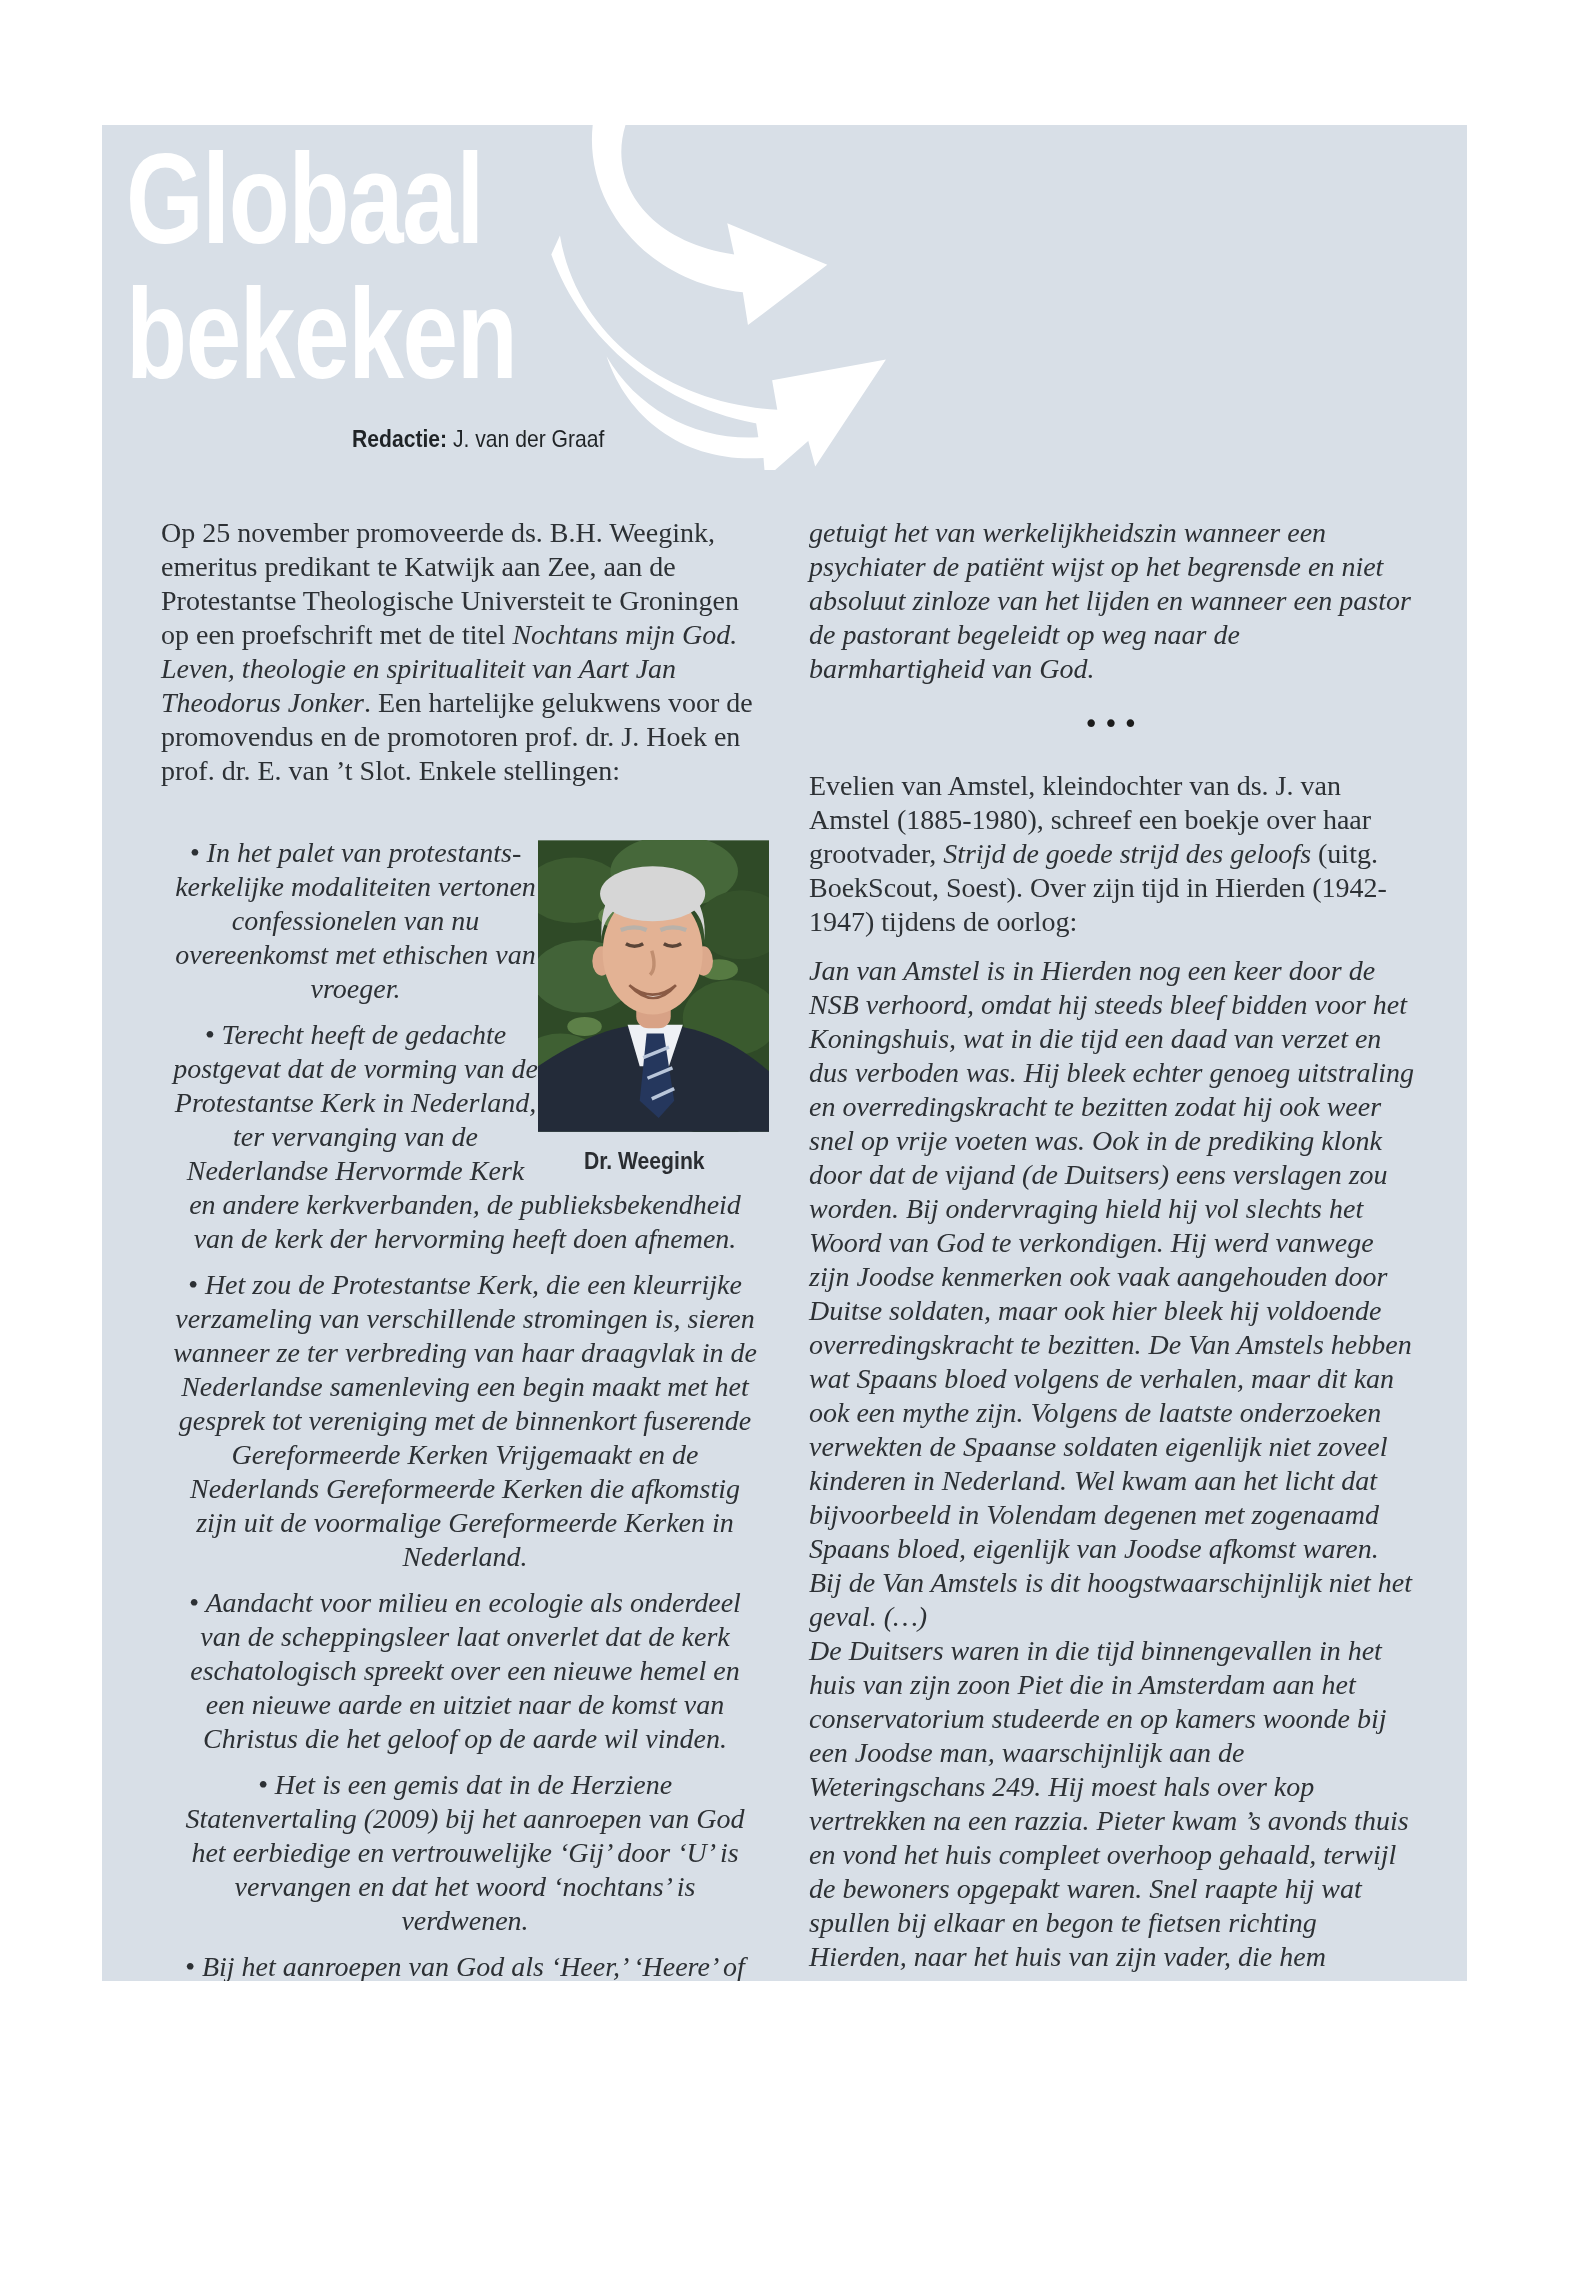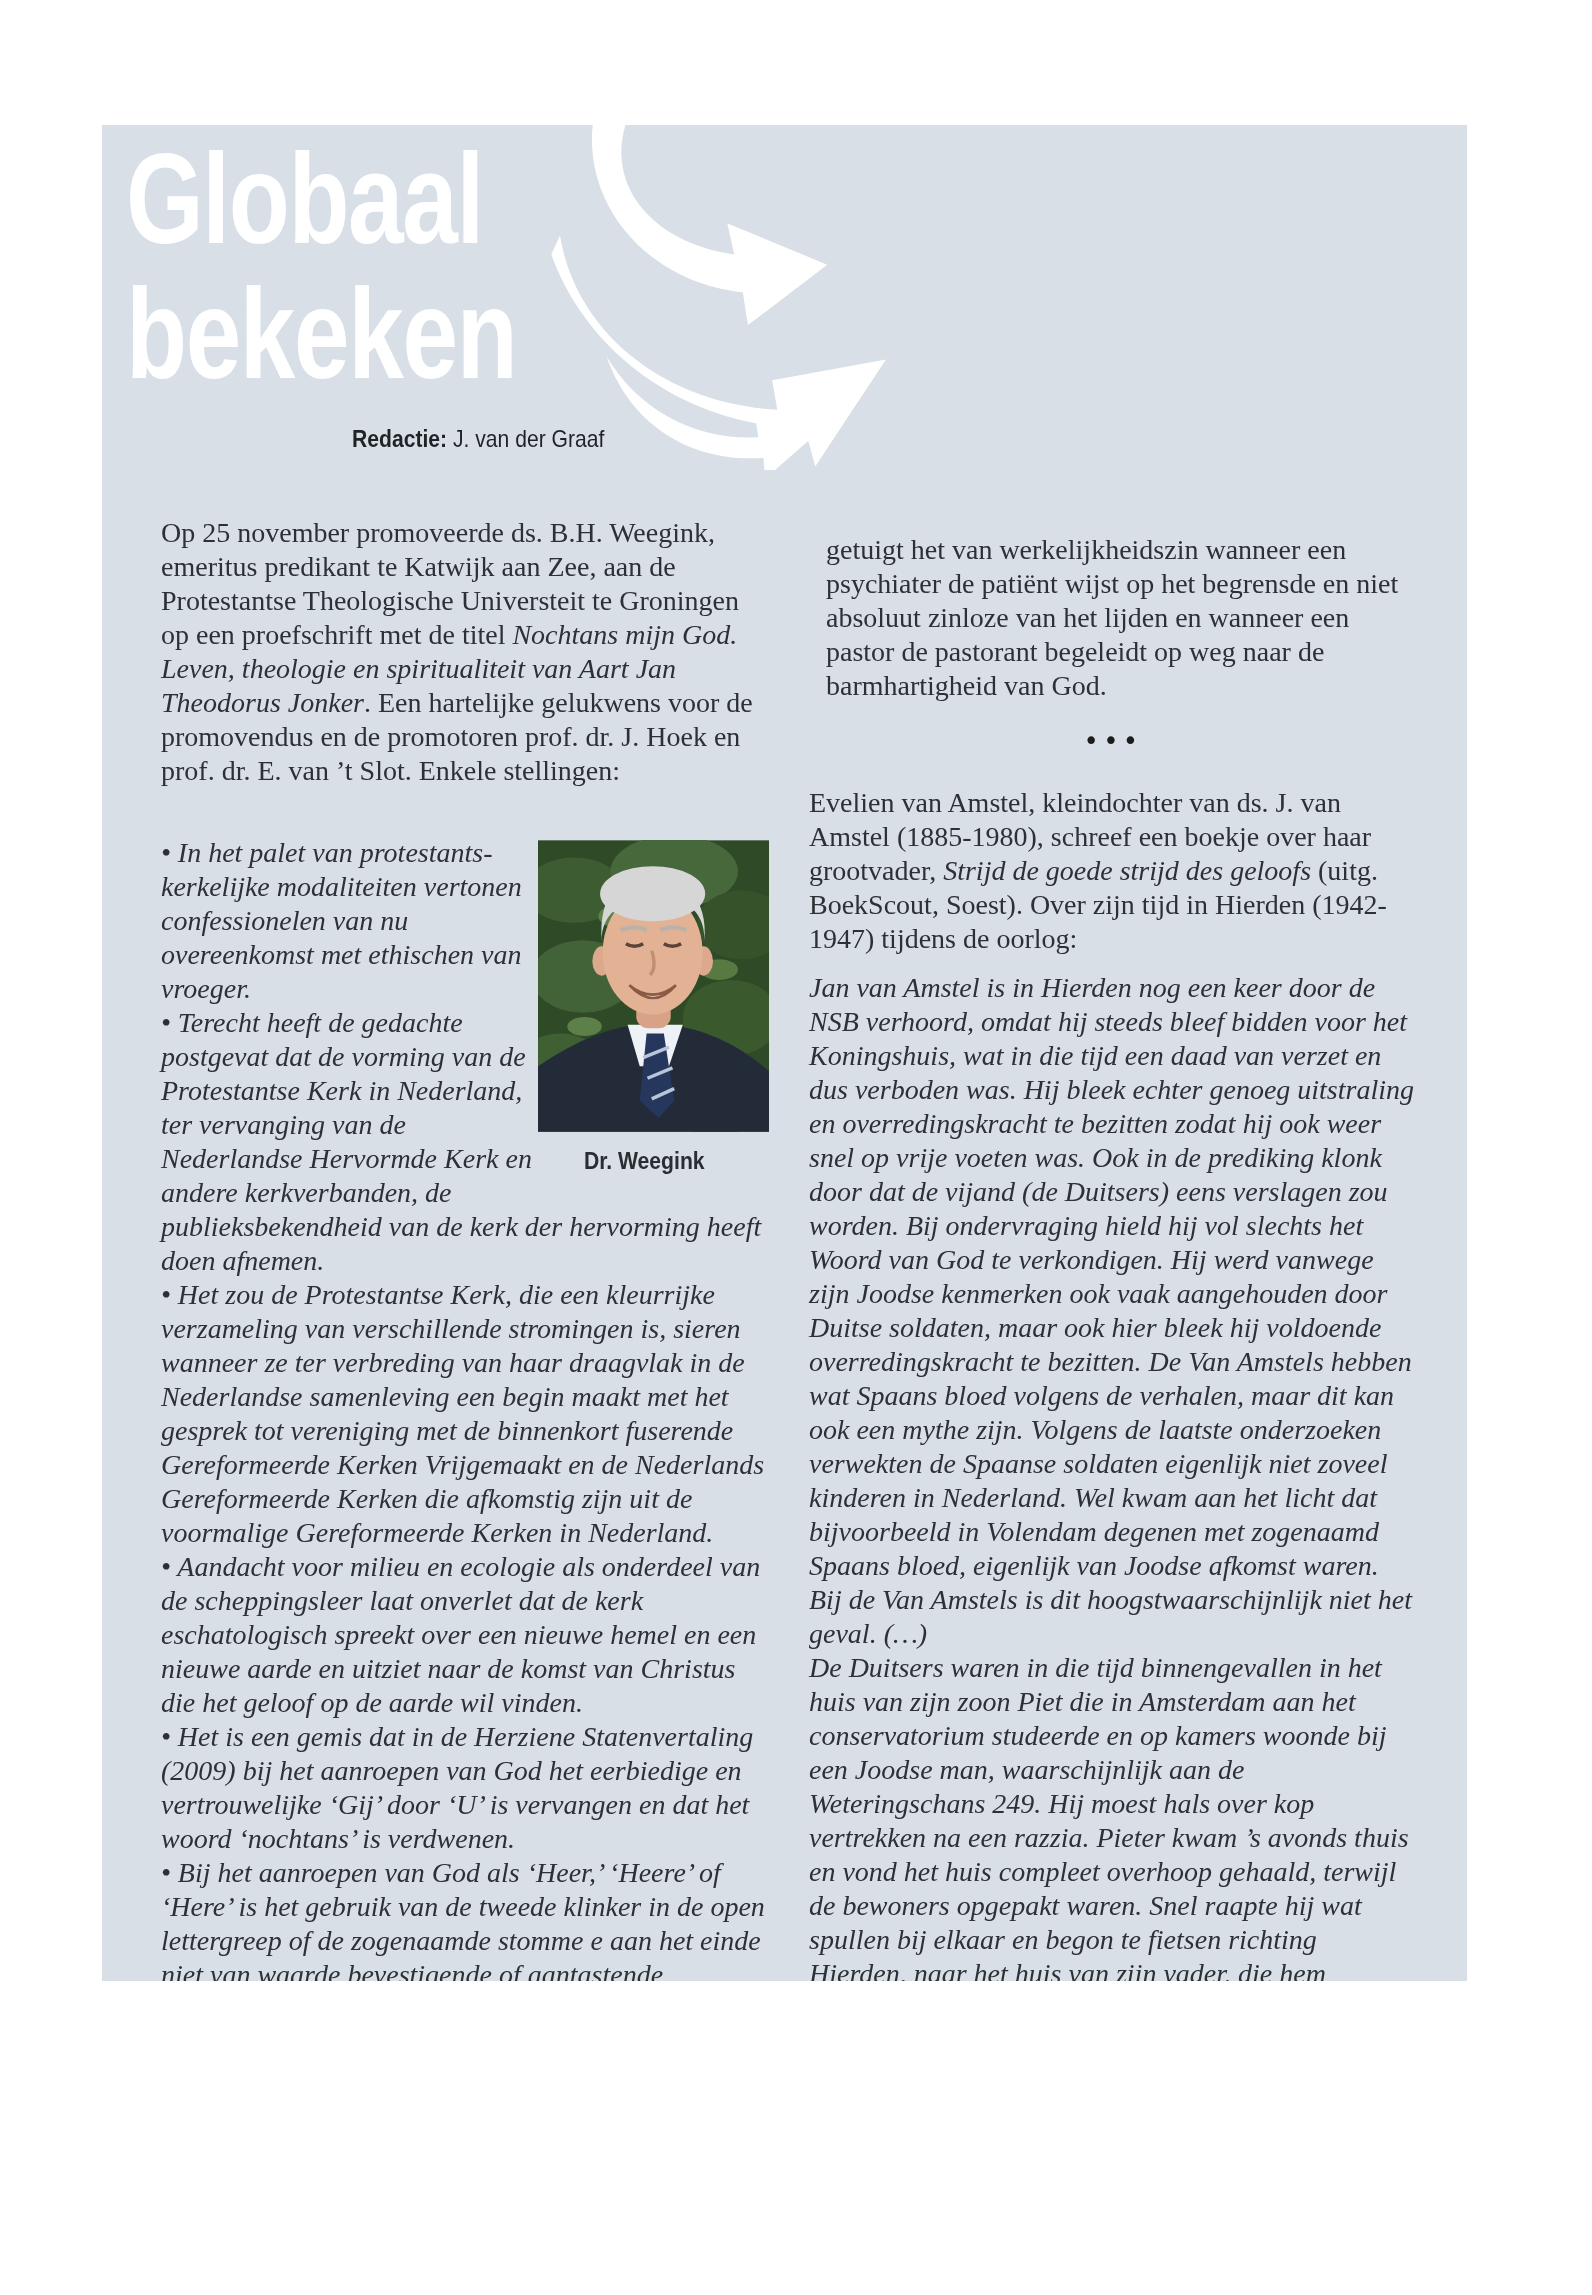--- a/index.html
+++ b/index.html
@@ -16,27 +16,27 @@
           font-family:"Liberation Sans",sans-serif;font-size:24px;color:#1f2326;
           transform:scaleX(0.88);transform-origin:left top;white-space:nowrap;}
   .byline .lbl{font-weight:700;}
   .col{position:absolute;top:516px;width:608px;font-size:28px;line-height:34px;
        color:#2d3135;text-align:left;z-index:3;}
   .col-left{left:161px;}
   .col-right{left:809px;}
   .intro{margin:0 0 48px 0;}
   .it{font-style:italic;text-align:center;}
   .bullets{margin:0;}
-  .bullet{margin:0;font-style:italic;}
+  .bullet{margin:12px;font-style:italic;text-align:center;}
   .figure{float:right;width:231px;margin:3.5px 0 10.4px 21px;text-align:center;}
   .figure svg{display:block;width:231px;height:292px;}
   .figcaption{font-family:"Liberation Sans",sans-serif;font-style:normal;font-weight:700;
               font-size:23px;color:#2a2d31;margin-top:12px;
               transform:scaleX(0.92);transform-origin:left top;white-space:nowrap;}
-  .cont{margin:17px;}
+  .cont{font-style:italic;margin:0;}
   .dots{text-align:center;font-family:"DejaVu Sans",sans-serif;font-size:26px;
         letter-spacing:4.3px;margin:21px 0 28px 0;color:#1c1c1c;}
   .bookintro{margin:0 0 15px 0;}
   .quote{font-style:italic;margin:0;}
   .footer{position:absolute;left:0;top:2187px;width:100%;text-align:center;z-index:1;
           font-family:"Liberation Sans",sans-serif;font-size:21.6px;color:#1d1d1d;padding-left:48px;}
   .footer .journal{font-weight:700;}
   .footer .date{font-style:italic;color:#4a4a4a;margin-left:10.4px;font-weight:400;}
   .pageno{position:absolute;left:1491px;top:2188px;z-index:1;
           font-family:Liberation Sans, sans-serif;font-size:17px;font-weight:700;color:#0f766e;}

